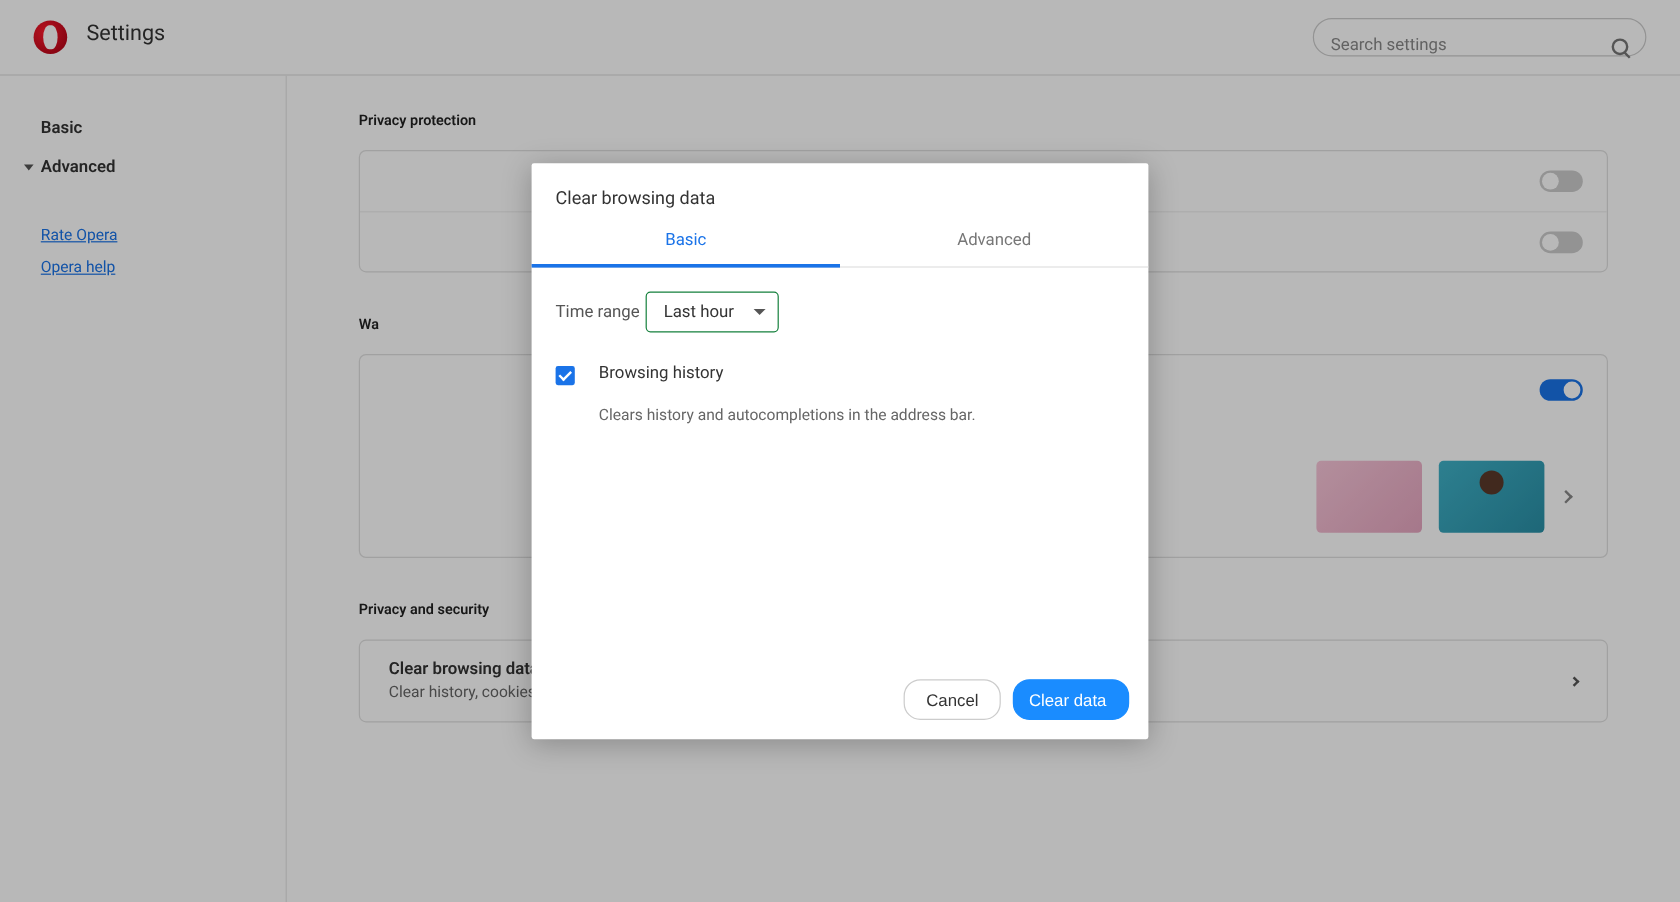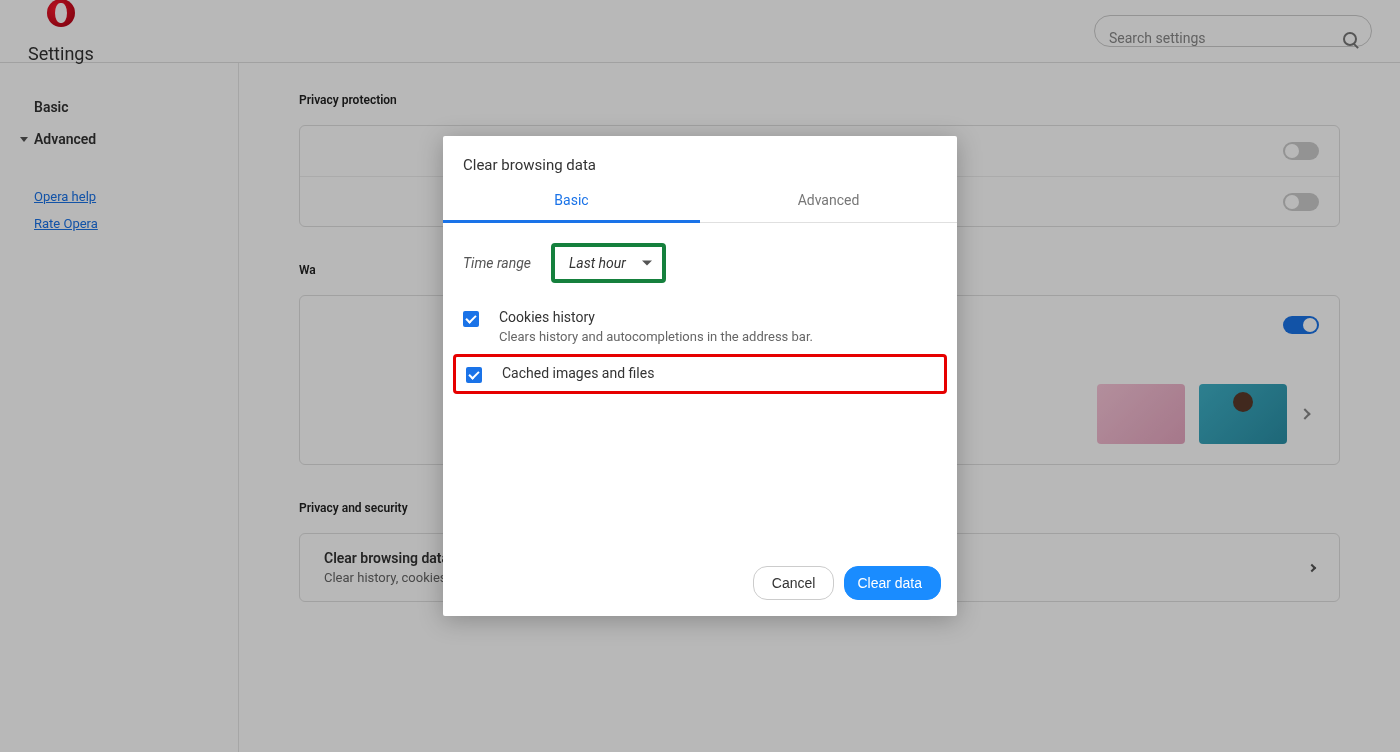--- a/index.html
+++ b/index.html
@@ -22,23 +22,21 @@
   .topbar {
     height: 63px;
     display: flex;
     align-items: center;
     padding: 0 28px;
     border-bottom: 1px solid #e0e0e0;
     justify-content: space-between;
   }
   .brand {
     display: flex;
-    align-items: center;
     gap: 16px;
-    flex-direction: column;
   }
   .opera-logo {
     width: 28px; height: 28px;
     border-radius: 50%;
     background: radial-gradient(circle at 35% 35%, #ff1b2d, #a70014);
     position: relative;
   }
   .opera-logo::after {
     content: "";
     position: absolute;
@@ -236,28 +234,27 @@
     cursor: pointer;
   }
   .tab.active {
     color: #1a73e8;
     border-bottom: 3px solid #1a73e8;
     margin-bottom: -1px;
   }
   .timerange {
     display: flex;
     align-items: center;
-    gap: 20px;
+    gap: 5px;
     padding: 20px 20px 10px 20px;
     font-size: 14px;
     color: #555;
-    font-style: italic;
   }
   .select {
-    border: 4px solid #15803d;
+    border: 1px solid #15803d;
     border-radius: 4px;
     padding: 8px 36px 8px 14px;
     font-size: 14px;
     position: relative;
     color: #333;
   }
   .select .dd {
     position: absolute; right: 10px; top: 50%;
     transform: translateY(-50%);
     width: 0; height: 0;
@@ -285,21 +282,21 @@
   .cb::after {
     content: "";
     position: absolute;
     left: 3px; top: 4px;
     width: 8px; height: 4px;
     border-left: 2px solid #fff;
     border-bottom: 2px solid #fff;
     transform: rotate(-45deg);
   }
   .opt .lbl { font-size: 14px; color: #333; }
-  .opt .sub { font-size: 13px; color: #666; margin-top: 4px; }
+  .opt .sub { font-size: 13px; color: #666; margin-top: 20px; }
   .highlight {
     border: 3px solid #e60000;
     border-radius: 4px;
     padding: 8px 10px;
     margin: 0 -10px;
   }
   .dlg-footer {
     margin-top: auto;
     padding: 16px 16px;
     display: flex;
@@ -337,22 +334,22 @@
     </div>
   </div>
   <div class="main">
     <div class="sidebar">
       <div class="side-item">Basic</div>
       <div class="side-item adv">
         <span class="tri"></span>
         <span>Advanced</span>
       </div>
       <div class="side-gap"></div>
+      <a class="side-link">Rate Opera</a>
       <a class="side-link">Opera help</a>
-      <a class="side-link">Rate Opera</a>
     </div>
     <div class="content">
       <div class="sec-title">Privacy protection</div>
       <div class="panel">
         <div class="panel-row">
           <div class="toggle"></div>
         </div>
         <div class="panel-row">
           <div class="toggle"></div>
         </div>
@@ -399,28 +396,22 @@
     <span>Time range</span>
     <div class="select">
       <span>Last hour</span>
       <span class="dd"></span>
     </div>
   </div>
   <div class="opts">
     <div class="opt">
       <div class="cb"></div>
       <div>
-        <div class="lbl">Cookies history</div>
+        <div class="lbl">Browsing history</div>
         <div class="sub">Clears history and autocompletions in the address bar.</div>
-      </div>
-    </div>
-    <div class="opt highlight">
-      <div class="cb"></div>
-      <div>
-        <div class="lbl">Cached images and files</div>
       </div>
     </div>
   </div>
   <div class="dlg-footer">
     <button class="btn">Cancel</button>
     <button class="btn primary">Clear data</button>
   </div>
 </div>
 
 </body></html>

